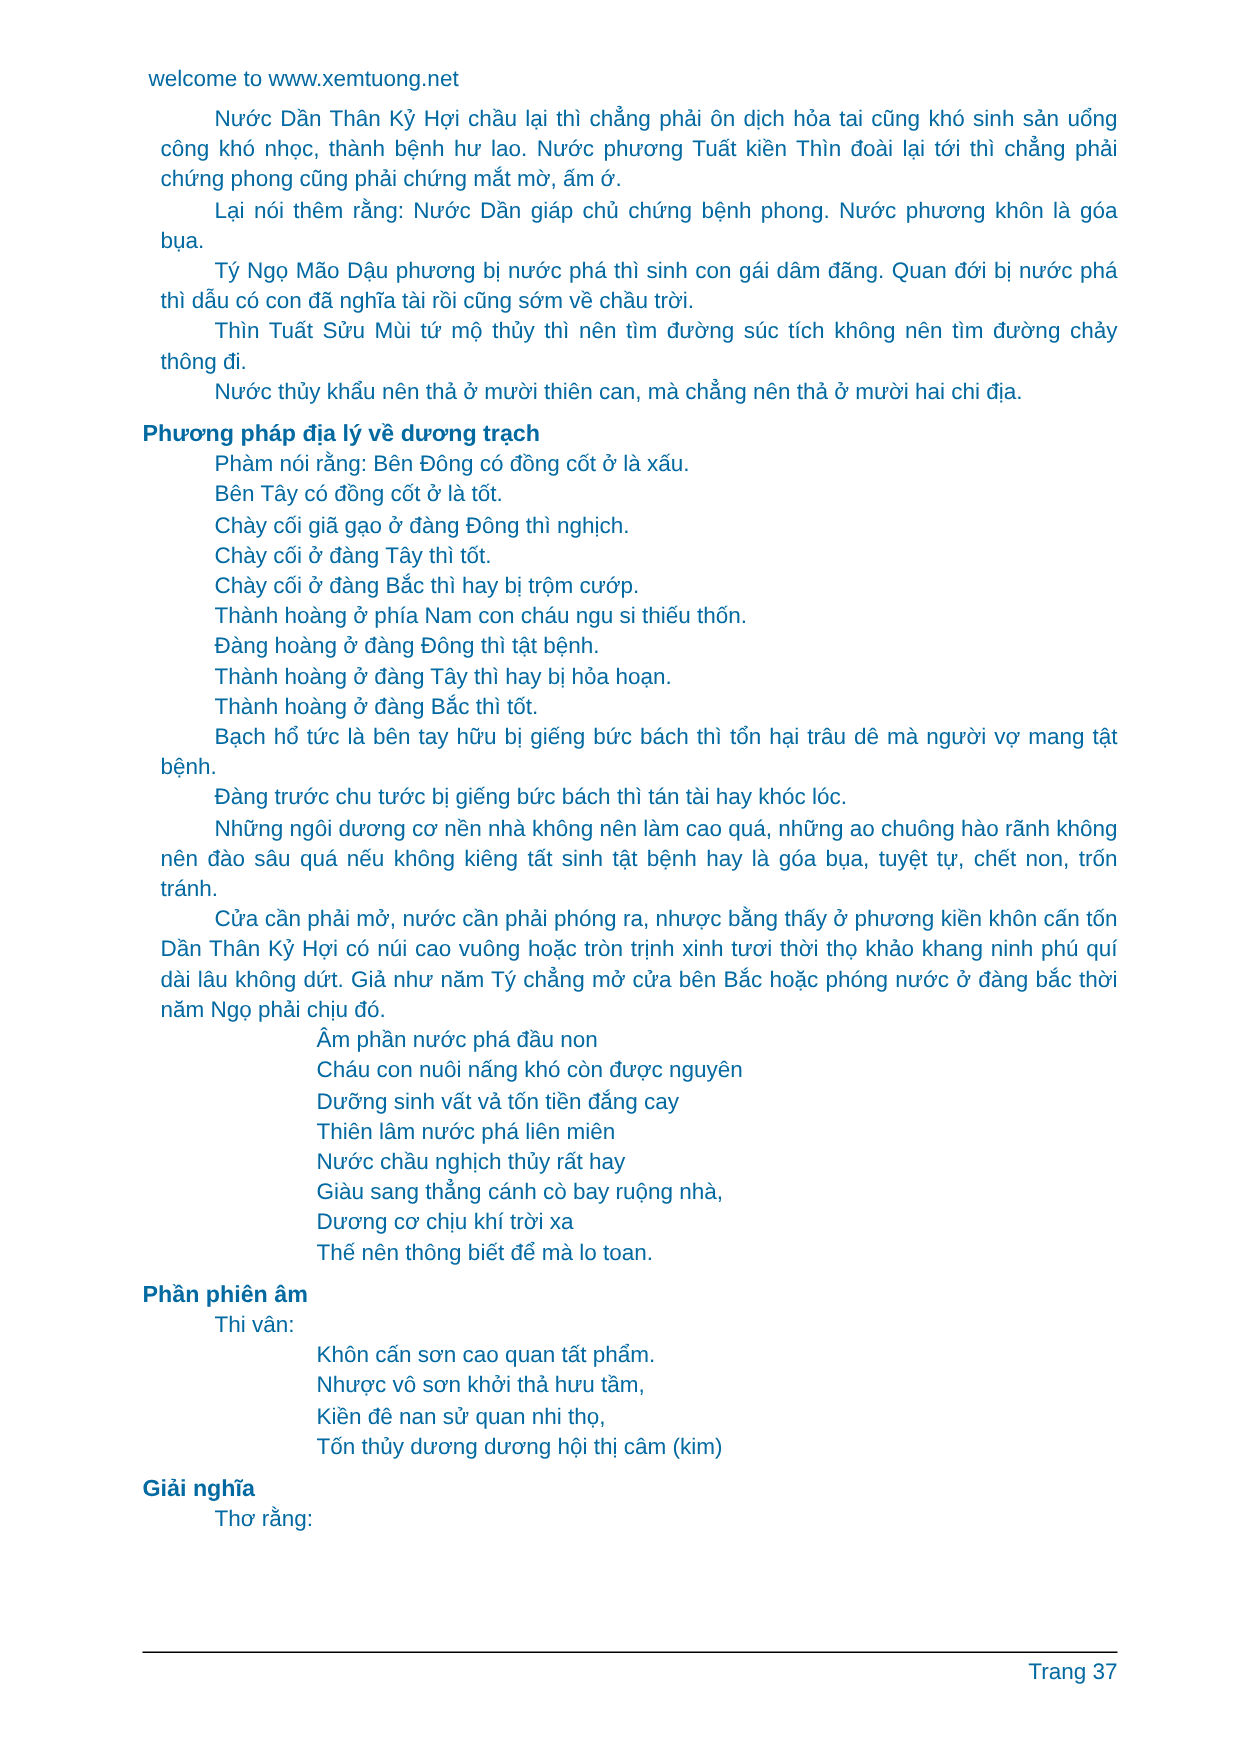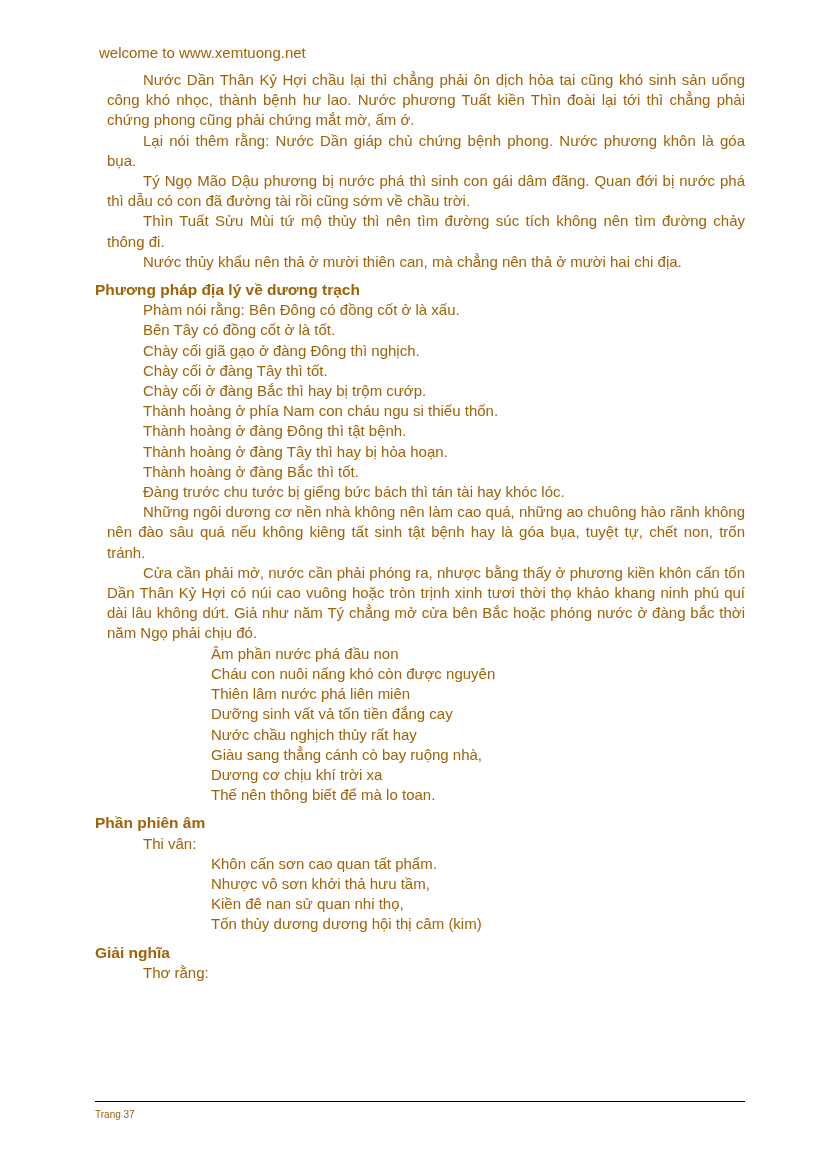--- a/index.html
+++ b/index.html
@@ -2,21 +2,21 @@
 <html><head>
 <meta charset="utf-8">
 <style>
   * { margin: 0; padding: 0; box-sizing: border-box; }
   html, body { background: #ffffff; }
   .page {
     position: relative;
     width: 826px;
     height: 1169px;
     background: #ffffff;
-    color: #a16207;
+    color: #0369a1;
     font-family: "Liberation Sans", sans-serif;
     font-size: 15px;
     line-height: 20.2px;
     overflow: hidden;
   }
   .watermark {
     position: absolute;
     top: 43px;
     left: 99px;
     font-size: 15px;
@@ -41,60 +41,61 @@
   .verse { margin-left: 116px; }
   .verse-line { white-space: nowrap; }
   .footer {
     position: absolute;
     top: 1101px;
     left: 95px;
     width: 650px;
     border-top: 1.5px solid #000000;
   }
   .page-number {
-    text-align: left;
+    text-align: right;
     padding-top: 3px;
-    font-size: 10px;
+    font-size: 15px;
   }
 </style>
 </head>
 <body>
 
 <div class="page">
 
   <div class="watermark">welcome to www.xemtuong.net</div>
 
   <div class="content">
 
     <p class="para">Nước Dần Thân Kỷ Hợi chầu lại thì chẳng phải ôn dịch hỏa tai cũng khó sinh sản uổng công khó nhọc, thành bệnh hư lao. Nước phương Tuất kiền Thìn đoài lại tới thì chẳng phải chứng phong cũng phải chứng mắt mờ, ấm ớ.</p>
     <p class="para">Lại nói thêm rằng: Nước Dần giáp chủ chứng bệnh phong. Nước phương khôn là góa bụa.</p>
-    <p class="para">Tý Ngọ Mão Dậu phương bị nước phá thì sinh con gái dâm đãng. Quan đới bị nước phá thì dẫu có con đã đường tài rồi cũng sớm về chầu trời.</p>
+    <p class="para">Tý Ngọ Mão Dậu phương bị nước phá thì sinh con gái dâm đãng. Quan đới bị nước phá thì dẫu có con đã nghĩa tài rồi cũng sớm về chầu trời.</p>
     <p class="para">Thìn Tuất Sửu Mùi tứ mộ thủy thì nên tìm đường súc tích không nên tìm đường chảy thông đi.</p>
     <p class="para">Nước thủy khẩu nên thả ở mười thiên can, mà chẳng nên thả ở mười hai chi địa.</p>
 
     <h2 class="heading">Phương pháp địa lý về dương trạch</h2>
 
     <p class="para">Phàm nói rằng: Bên Đông có đồng cốt ở là xấu.</p>
     <p class="para">Bên Tây có đồng cốt ở là tốt.</p>
     <p class="para">Chày cối giã gạo ở đàng Đông thì nghịch.</p>
     <p class="para">Chày cối ở đàng Tây thì tốt.</p>
     <p class="para">Chày cối ở đàng Bắc thì hay bị trộm cướp.</p>
     <p class="para">Thành hoàng ở phía Nam con cháu ngu si thiếu thốn.</p>
-    <p class="para">Thành hoàng ở đàng Đông thì tật bệnh.</p>
+    <p class="para">Đàng hoàng ở đàng Đông thì tật bệnh.</p>
     <p class="para">Thành hoàng ở đàng Tây thì hay bị hỏa hoạn.</p>
     <p class="para">Thành hoàng ở đàng Bắc thì tốt.</p>
+    <p class="para">Bạch hổ tức là bên tay hữu bị giếng bức bách thì tổn hại trâu dê mà người vợ mang tật bệnh.</p>
     <p class="para">Đàng trước chu tước bị giếng bức bách thì tán tài hay khóc lóc.</p>
     <p class="para">Những ngôi dương cơ nền nhà không nên làm cao quá, những ao chuông hào rãnh không nên đào sâu quá nếu không kiêng tất sinh tật bệnh hay là góa bụa, tuyệt tự, chết non, trốn tránh.</p>
     <p class="para">Cửa cần phải mở, nước cần phải phóng ra, nhược bằng thấy ở phương kiền khôn cấn tốn Dần Thân Kỷ Hợi có núi cao vuông hoặc tròn trịnh xinh tươi thời thọ khảo khang ninh phú quí dài lâu không dứt. Giả như năm Tý chẳng mở cửa bên Bắc hoặc phóng nước ở đàng bắc thời năm Ngọ phải chịu đó.</p>
 
     <div class="verse">
       <div class="verse-line">Âm phần nước phá đầu non</div>
       <div class="verse-line">Cháu con nuôi nấng khó còn được nguyên</div>
+      <div class="verse-line">Dưỡng sinh vất vả tốn tiền đắng cay</div>
       <div class="verse-line">Thiên lâm nước phá liên miên</div>
-      <div class="verse-line">Dưỡng sinh vất vả tốn tiền đắng cay</div>
       <div class="verse-line">Nước chầu nghịch thủy rất hay</div>
       <div class="verse-line">Giàu sang thẳng cánh cò bay ruộng nhà,</div>
       <div class="verse-line">Dương cơ chịu khí trời xa</div>
       <div class="verse-line">Thế nên thông biết để mà lo toan.</div>
     </div>
 
     <h2 class="heading">Phần phiên âm</h2>
 
     <p class="para">Thi vân:</p>
 

